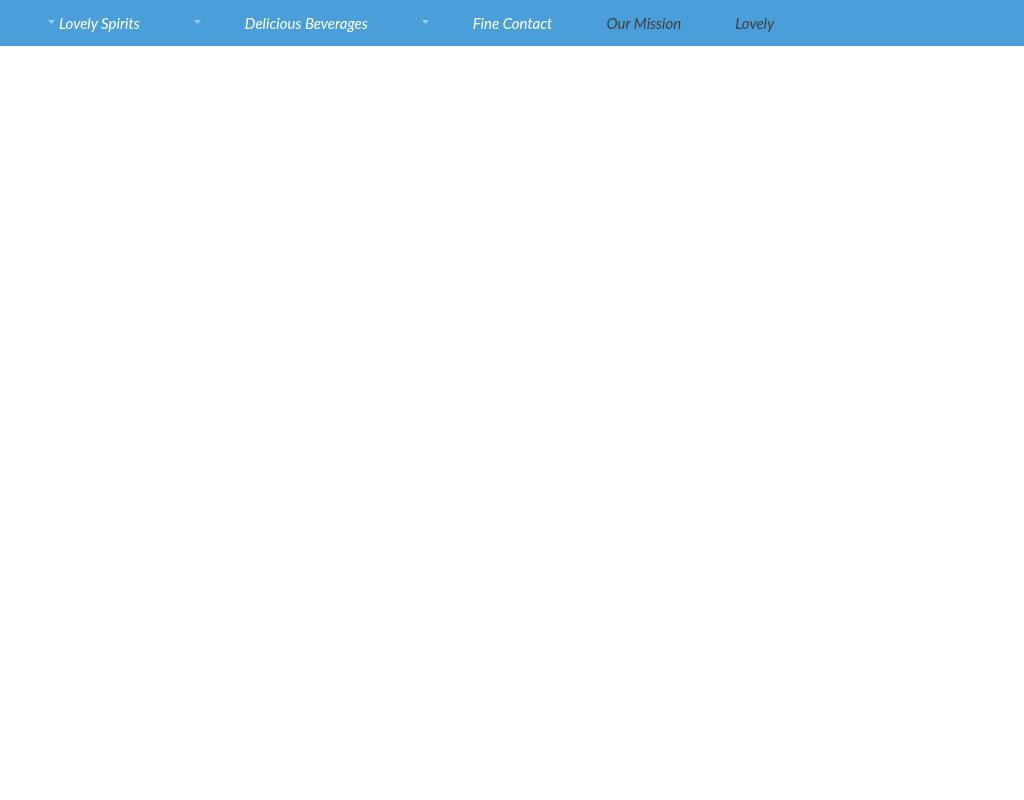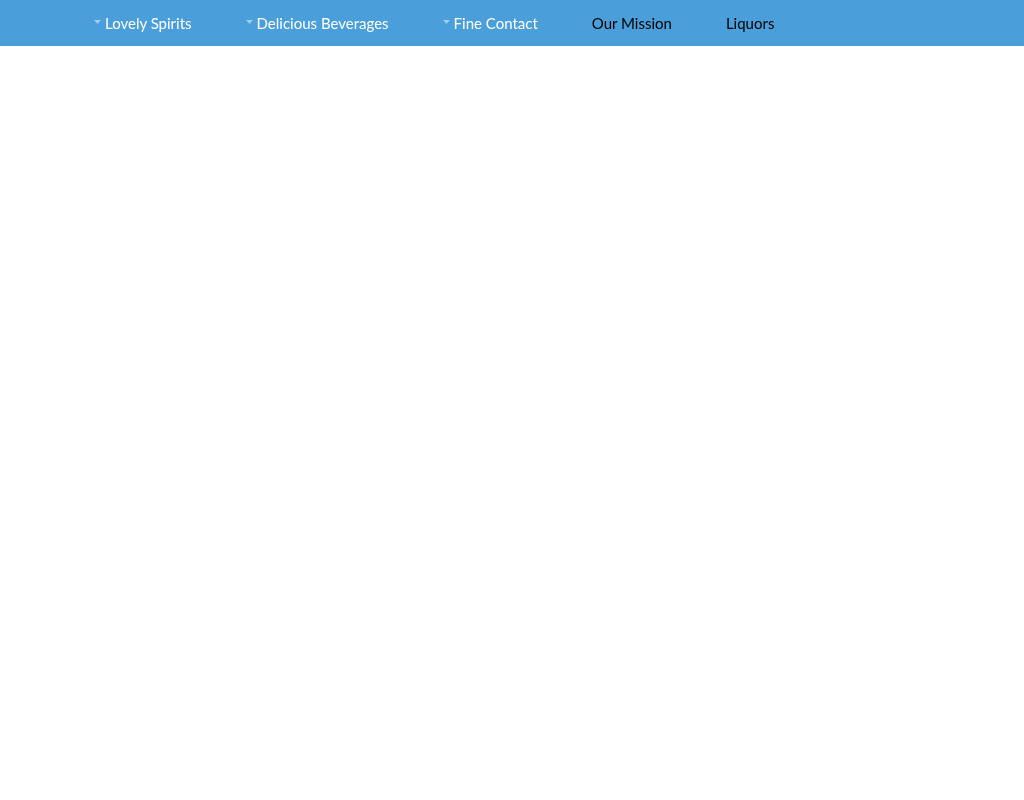--- a/index.html
+++ b/index.html
@@ -15,42 +15,44 @@
       height: 800px;
       overflow: hidden;
     }
     
     .nav-bar {
       background: #4a9ed9;
       height: 46px;
       width: 100%;
       display: flex;
       align-items: center;
-      padding-left: 94px;
+      padding-left: 48px;
+      font-style: italic;
     }
     
     .nav-item {
       display: inline-flex;
       align-items: center;
       font-size: 15px;
       font-weight: 400;
       cursor: pointer;
       white-space: nowrap;
     }
     
     .nav-item.with-dropdown {
       color: #ffffff;
     }
     
     .nav-item.plain {
-      color: #000000;
+      color: #404040;
     }
     
     .nav-item + .nav-item {
       margin-left: 54px;
+      gap: 40px;
     }
     
     .chevron {
       display: inline-block;
       margin-right: 4px;
       position: relative;
       top: -1px;
     }
     
     .chevron svg {
@@ -90,17 +92,17 @@
       <svg viewBox="0 0 7 4">
           <path d="M0 0 L3.5 4 L7 0 Z" fill="#9dcdef"></path>
         </svg>
     </span>
     <span>Fine Contact</span>
   </div>
   <div class="nav-item plain">
     <span>Our Mission</span>
   </div>
   <div class="nav-item plain">
-    <span>Liquors</span>
+    <span>Lovely</span>
   </div>
 </nav>
 
 <div class="content-area"></div>
 
 </body></html>

